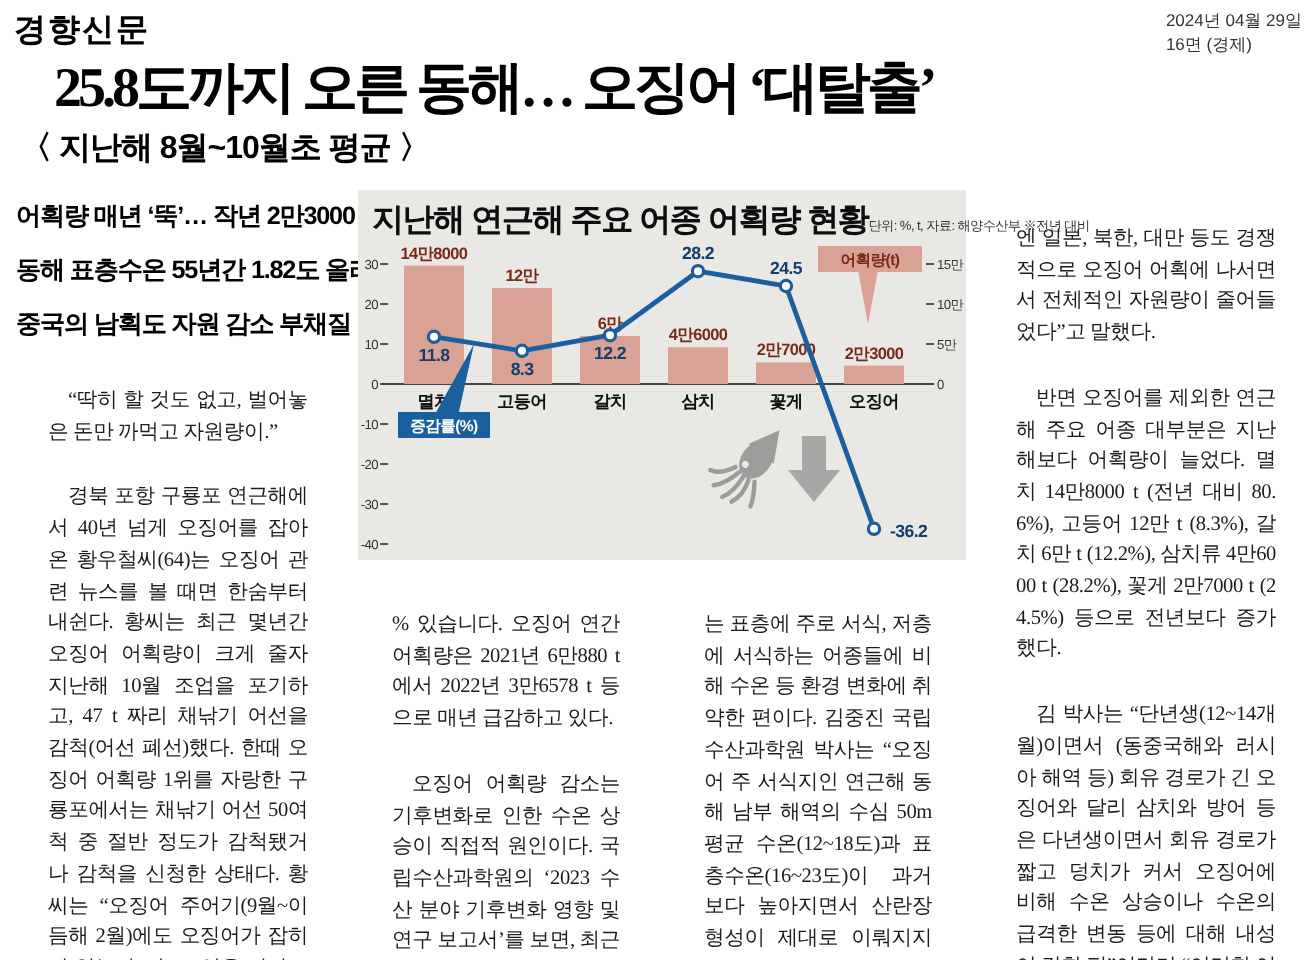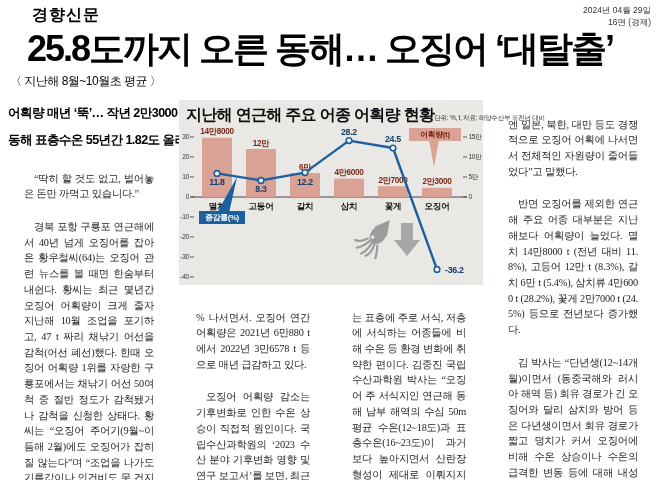--- a/index.html
+++ b/index.html
@@ -1,23 +1,23 @@
 <!DOCTYPE html>
 <html><head>
 <meta charset="utf-8">
 <style>
   html,body{margin:0;padding:0;background:#f2f2f2;}
   .page{position:relative;width:658px;height:480px;background:#ffffff;box-sizing:border-box;
         padding:5px 7px 4px;overflow:hidden;font-family:"Liberation Serif",serif;color:#1c1c1c;}
   .masthead-row{display:flex;justify-content:space-between;align-items:flex-start;}
-  .brand{font-family:"Liberation Sans",sans-serif;font-weight:bold;font-size:16px;letter-spacing:1px;color:#000;margin-left:25px;}
-  .dateblock{font-family:"Liberation Sans",sans-serif;font-size:8.5px;color:#333;text-align:right;line-height:1.4;}
-  .headline{font-family:Liberation Sans, sans-serif;font-weight:bold;font-size:36px;letter-spacing:-2px;
+  .brand{font-family:"Liberation Sans",sans-serif;font-weight:bold;font-size:16px;letter-spacing:1px;color:#000;}
+  .dateblock{font-family:"Liberation Sans",sans-serif;font-size:8.5px;color:#333;text-align:left;line-height:1.4;}
+  .headline{font-family:Liberation Serif, serif;font-weight:bold;font-size:28px;letter-spacing:-2px;
             color:#000;margin:1px 0 0 20px;line-height:1.08;white-space:nowrap;}
-  .subhead{font-family:"Liberation Sans",sans-serif;font-weight:normal;font-size:12px;letter-spacing:-0.5px;
+  .subhead{font-family:"Liberation Sans",sans-serif;font-weight:bold;font-size:16px;letter-spacing:-0.5px;
            color:#000;margin:4px 0 0 3px;}
   .grid{display:flex;gap:8px;margin-top:10px;}
   .col-side{width:164px;flex:none;}
   .mid{width:304px;flex:none;}
   .midcols{display:flex;gap:8px;margin-top:8px;}
   .midcols .col{width:148px;flex:none;}
   .summary{font-family:"Liberation Sans",sans-serif;font-weight:bold;font-size:12.6px;letter-spacing:-0.6px;
            line-height:27px;color:#000;margin:0 0 13px 1px;white-space:nowrap;}
   .para{margin:17px;font-size:10.3px;line-height:15.7px;text-align:justify;word-break:break-all;
         letter-spacing:-0.2px;color:#1c1c1c;}
@@ -44,22 +44,23 @@
 
   <h1 class="headline">25.8도까지 오른 동해… 오징어 ‘대탈출’</h1>
   <div class="subhead">〈 지난해 8월~10월초 평균 〉</div>
 
   <div class="grid">
 
     <div class="col-side">
       <div class="summary">
         <div>어획량 매년 ‘뚝’… 작년 2만3000 t</div>
         <div>동해 표층수온 55년간 1.82도 올라</div>
+        <div>중국의 남획도 자원 감소 부채질</div>
       </div>
-      <p class="para indent">“딱히 할 것도 없고, 벌어놓은 돈만 까먹고 있습니다.”</p>
+      <p class="para indent">“딱히 할 것도 없고, 벌어놓은 돈만 까먹고 자원량이.”</p>
       <p class="para indent">경북 포항 구룡포 연근해에서 40년 넘게 오징어를 잡아온 황우철씨(64)는 오징어 관련 뉴스를 볼 때면 한숨부터 내쉰다. 황씨는 최근 몇년간 오징어 어획량이 크게 줄자 지난해 10월 조업을 포기하고, 47 t 짜리 채낚기 어선을 감척(어선 폐선)했다. 한때 오징어 어획량 1위를 자랑한 구룡포에서는 채낚기 어선 50여척 중 절반 정도가 감척됐거나 감척을 신청한 상태다. 황씨는 “오징어 주어기(9월~이듬해 2월)에도 오징어가 잡히질 않는다”며 “조업을 나가도 기름값이나 인건비도 못 건지는데 무슨 수로 버티겠나”고 했다. 폐업지원금은 빚 갚는 데 거의 다 썼다.</p>
 
     </div>
 
     <div class="mid">
       <div class="chart-panel">
         <div class="chart-head">
           <div class="chart-title">지난해 연근해 주요 어종 어획량 현황</div>
           <div class="chart-note">단위: %, t, 자료: 해양수산부 ※전년 대비</div>
         </div>
@@ -133,32 +134,32 @@
             <polygon points="38,86 50,86 58,50" fill="#1c5f9e"></polygon>
             <rect x="20" y="84" width="46" height="13" fill="#1c5f9e"></rect>
             <text x="43" y="93.3" font-size="7.8" text-anchor="middle" fill="#fff" font-weight="bold" letter-spacing="-0.3">증감률(%)</text>
             <polygon points="250,13 260,13 255,40" fill="#d9a294"></polygon>
             <rect x="230" y="1" width="52" height="13" fill="#d9a294"></rect>
             <text x="256" y="10.3" font-size="7.8" text-anchor="middle" fill="#7a2817" font-weight="bold" letter-spacing="-0.3">어획량(t)</text>
           </svg>
       </div>
       <div class="midcols">
         <div class="col">
-          <p class="para">% 나서면서. 오징어 연간 어획량은 2021년 6만880 t 에서 2022년 3만6578 t 등으로 매년 급감하고 있다.</p>
+          <p class="para">% 있습니다. 오징어 연간 어획량은 2021년 6만880 t 에서 2022년 3만6578 t 등으로 매년 급감하고 있다.</p>
           <p class="para indent">오징어 어획량 감소는 기후변화로 인한 수온 상승이 직접적 원인이다. 국립수산과학원의 ‘2023 수산 분야 기후변화 영향 및 연구 보고서’를 보면, 최근 55년(1968~2022)간 한국 해역의 연평균 표층수온 상승률은 1.36도로 같은 기간 전 지구 평균에 비해 2.5배 이상 높았다. 이 중 동해 표층수온 상승률은 1.82도로 국내 해역 최고치였다. 지난해 8월에서 10월 초 동해의 평균 표층수온은 25.8도였다.</p>
 
         </div>
         <div class="col">
           <p class="para">는 표층에 주로 서식, 저층에 서식하는 어종들에 비해 수온 등 환경 변화에 취약한 편이다. 김중진 국립수산과학원 박사는 “오징어 주 서식지인 연근해 동해 남부 해역의 수심 50m 평균 수온(12~18도)과 표층수온(16~23도)이 과거보다 높아지면서 산란장 형성이 제대로 이뤄지지 않고 있다”며 “동해에서 서식하던 오징어들이 러시아 등지로 북상하면서 어획량이 감소하고 있다”고 말했다.</p>
           <p class="para indent">중국 어선들의 남획도 오징어 어획량 감소 원인 중 하나다. 김 박사는 “코로나19 유행 이전엔 주로 중국 어선들의 북한 해역 내 오징어 남획이 두드러졌고, 최근</p>
         </div>
       </div>
     </div>
 
     <div class="col-side">
       <p class="para">엔 일본, 북한, 대만 등도 경쟁적으로 오징어 어획에 나서면서 전체적인 자원량이 줄어들었다”고 말했다.</p>
-      <p class="para indent">반면 오징어를 제외한 연근해 주요 어종 대부분은 지난해보다 어획량이 늘었다. 멸치 14만8000 t (전년 대비 11.8%), 고등어 12만 t (8.3%), 갈치 6만 t (5.4%), 삼치류 4만6000 t (28.2%), 꽃게 2만7000 t (24.5%) 등으로 전년보다 증가했다.</p>
+      <p class="para indent">반면 오징어를 제외한 연근해 주요 어종 대부분은 지난해보다 어획량이 늘었다. 멸치 14만8000 t (전년 대비 80.6%), 고등어 12만 t (8.3%), 갈치 6만 t (12.2%), 삼치류 4만6000 t (28.2%), 꽃게 2만7000 t (24.5%) 등으로 전년보다 증가했다.</p>
       <p class="para indent">김 박사는 “단년생(12~14개월)이면서 (동중국해와 러시아 해역 등) 회유 경로가 긴 오징어와 달리 삼치와 방어 등은 다년생이면서 회유 경로가 짧고 덩치가 커서 오징어에 비해 수온 상승이나 수온의 급격한 변동 등에 대해 내성이 강한 편”이라며 “이러한 어종 특성이 개체 수 증감에도 영향을 미친다”고 말했다.</p>
 
     </div>
 
   </div>
 </div>
 
 </body></html>

